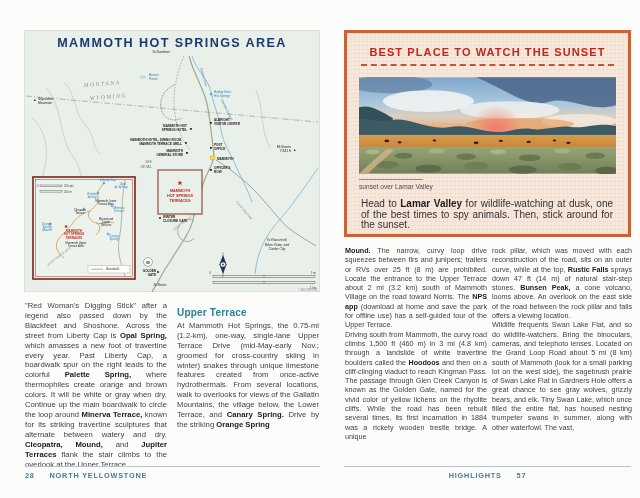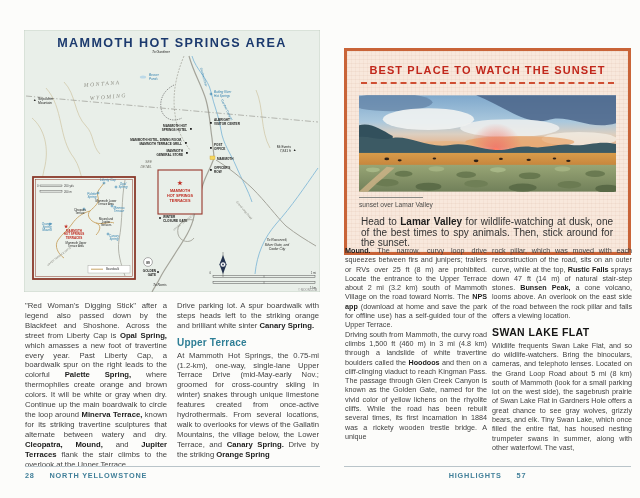--- a/index.html
+++ b/index.html
@@ -16,21 +16,21 @@
   .subhead-teal{color:#2e7e95;font-weight:bold;font-size:10px;margin:7px 0 3px 0;letter-spacing:.2px;}
   .subhead-black{color:#141414;font-weight:bold;font-size:10.5px;margin:8px 0 3px 0;letter-spacing:.4px;}
   p{margin:0;}
   .footer{font-size:7.3px;font-weight:bold;letter-spacing:.8px;color:#42809a;
           border-top:.8px solid #b9c4c9;padding-top:4px;}
   #footer-left{left:25px;top:466px;width:295px;}
   #footer-right{left:344px;top:466px;width:287px;text-align:center;}
   .pgnum{margin:0 6px;}
 
   
-  #callout{left:344px;top:48px;width:281px;height:201px;border:3px solid #c96438;
+  #callout{left:344px;top:30px;width:281px;height:201px;border:3px solid #c96438;
     background:#f8e8dc;
     background-image:repeating-linear-gradient(0deg,rgba(187,124,96,.08) 0 1px,transparent 1px 4px),
                      repeating-linear-gradient(90deg,rgba(187,124,96,.06) 0 1px,transparent 1px 4px);}
   #callout-title{width:100%;text-align:center;top:13px;color:#c1271b;font-weight:bold;
                  font-size:11px;letter-spacing:1.1px;}
   #callout-dash{left:14px;top:31px;width:253px;border-bottom:2px dashed #cf4f33;}
   #photo{left:12px;top:44px;width:257px;height:97px;}
   #caption-rule{left:12px;top:146px;width:64px;border-top:1px solid #8a8a86;}
   #photo-caption{left:12px;top:150px;font-size:6.6px;color:#4c4c4a;}
   #callout-body{left:14px;top:166px;width:252px;font-size:10px;line-height:10.6px;color:#333;text-align:justify;}
@@ -251,21 +251,20 @@
       <text class="tiny" font-size="2.8" x="82" y="240.4" style="fill:#333">Boardwalk</text>
     </g>
   </g>
 </svg>
 </div>
 
 <div class="abs bodycol left-col" style="left:25px;">
   <p><span>"Red Woman's Digging Stick" after a legend also passed down by the Blackfeet and Shoshone. Across the street from Liberty Cap is </span><span class="bold">Opal Spring,</span><span> which amasses a new foot of travertine every year. Past Liberty Cap, a boardwalk spur on the right leads to the colorful </span><span class="bold">Palette Spring,</span><span> where thermophiles create orange and brown colors. It will be white or gray when dry. Continue up the main boardwalk to circle the loop around </span><span class="bold">Minerva Terrace,</span><span> known for its striking travertine sculptures that alternate between watery and dry. </span><span class="bold">Cleopatra, Mound,</span><span> and </span><span class="bold">Jupiter Terraces</span><span> flank the stair climbs to the overlook at the Upper Terrace</span></p>
 </div>
 <div class="abs bodycol left-col" style="left:177px;">
-  <p><span>Drive parking lot. A spur boardwalk with steps heads left to the striking orange and brilliant white sinter </span><span class="bold">Canary Spring.</span></p>
   <div class="subhead-teal">Upper Terrace</div>
   <p><span>At Mammoth Hot Springs, the 0.75-mi (1.2-km), one-way, single-lane Upper Terrace Drive (mid-May-early Nov.; groomed for cross-country skiing in winter) snakes through unique limestone features created from once-active hydrothermals. From several locations, walk to overlooks for views of the Gallatin Mountains, the village below, the Lower Terrace, and </span><span class="bold">Canary Spring.</span><span> Drive by the striking </span><span class="bold">Orange Spring</span></p>
 </div>
 <div class="abs footer" id="footer-left">
   <span>28</span><span class="pgnum"></span>
   <span>NORTH YELLOWSTONE</span>
 </div>
 
 <div class="abs" id="callout">
   <div class="abs" id="callout-title">BEST PLACE TO WATCH THE SUNSET</div>
@@ -341,19 +340,18 @@
   <div class="abs" id="photo-caption">sunset over Lamar Valley</div>
   <div class="abs" id="callout-body"><span>Head to </span><span class="bold">Lamar Valley</span><span> for wildlife-watching at dusk, one of the best times to spy animals. Then, stick around for the sunset.</span></div>
 </div>
 
 <div class="abs bodycol right-col" style="left:345px;">
   <p><span class="bold">Mound.</span><span> The narrow, curvy loop drive squeezes between firs and junipers; trailers or RVs over 25 ft (8 m) are prohibited. Locate the entrance to the Upper Terrace about 2 mi (3.2 km) south of Mammoth Village on the road toward Norris. The </span><span class="bold">NPS app</span><span> (download at home and save the park for offline use) has a self-guided tour of the Upper Terrace.</span></p>
   <p><span>Driving south from Mammoth, the curvy road climbs 1,500 ft (460 m) in 3 mi (4.8 km) through a landslide of white travertine boulders called the </span><span class="bold">Hoodoos</span><span> and then on a cliff-clinging viaduct to reach Kingman Pass. The passage through Glen Creek Canyon is known as the Golden Gate, named for the vivid color of yellow lichens on the rhyolite cliffs. While the road has been rebuilt several times, its first incarnation in 1884 was a rickety wooden trestle bridge. A unique</span></p>
 </div>
 <div class="abs bodycol right-col" style="left:492px;width:140px;">
   <p><span>rock pillar, which was moved with each reconstruction of the road, sits on an outer curve, while at the top, </span><span class="bold">Rustic Falls</span><span> sprays down 47 ft (14 m) of natural stair-step stones. </span><span class="bold">Bunsen Peak,</span><span> a cone volcano, looms above. An overlook on the east side of the road between the rock pillar and falls offers a viewing location.</span></p>
-  <div class="subhead-black">SWAN LAKE FLAT</div>
   <p><span>Wildlife frequents Swan Lake Flat, and so do wildlife-watchers. Bring the binoculars, cameras, and telephoto lenses. Located on the Grand Loop Road about 5 mi (8 km) south of Mammoth (look for a small parking lot on the west side), the sagebrush prairie of Swan Lake Flat in Gardners Hole offers a great chance to see gray wolves, grizzly bears, and elk. Tiny Swan Lake, which once filled the entire flat, has housed nesting trumpeter swans in summer, along with other waterfowl. The vast,</span></p>
 </div>
 <div class="abs footer" id="footer-right">
   <span>HIGHLIGHTS</span><span class="pgnum"></span>
   <span>57</span>
 </div>
 
 </body></html>

